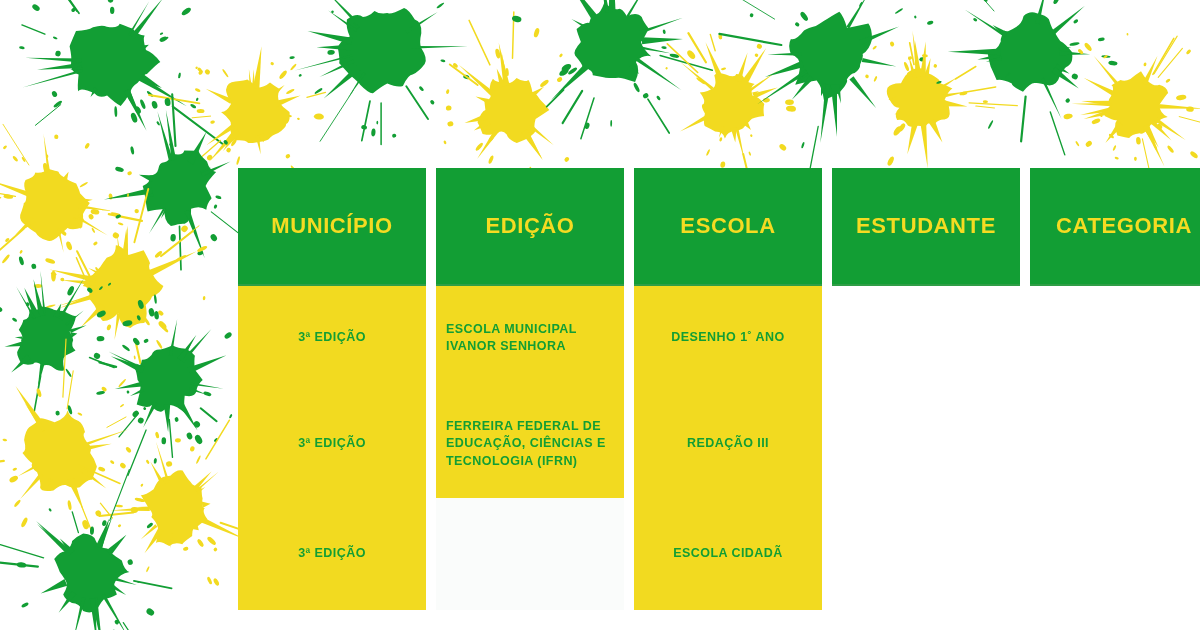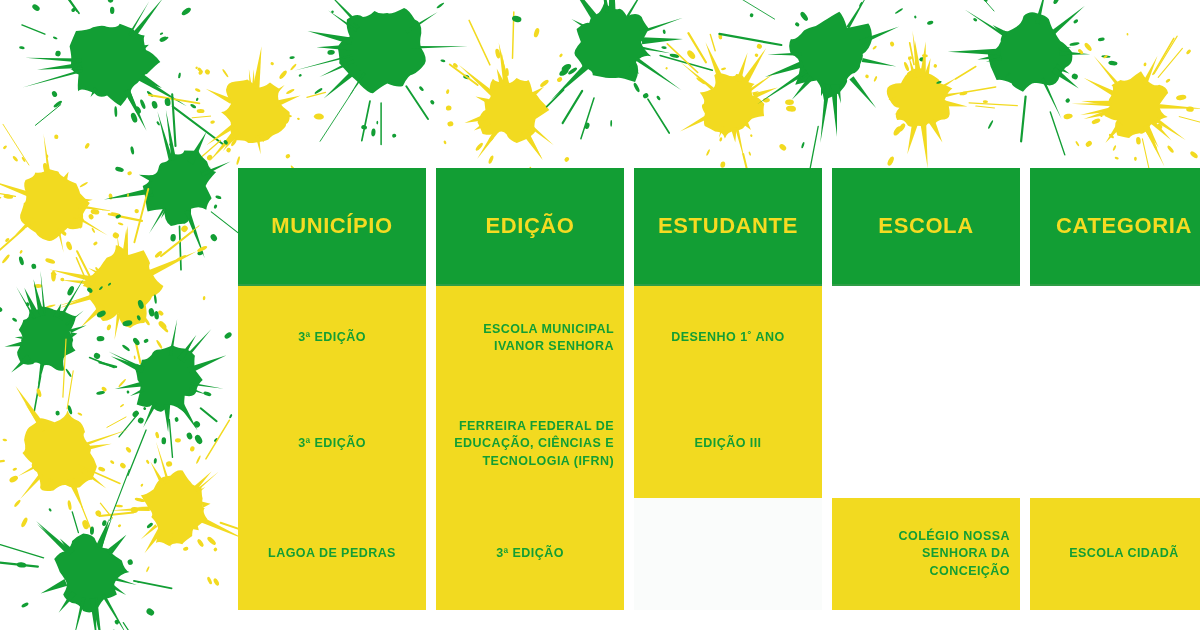--- a/index.html
+++ b/index.html
@@ -23,21 +23,21 @@
   }
   .table-grid{
     display:grid;
     grid-template-columns:188px 188px 188px 188px 188px;
     column-gap:10px;
     row-gap:10px;
   }
   .cell{
     box-sizing:border-box;
     display:flex;align-items:center;justify-content:center;
-    text-align:right;
+    text-align:left;
     padding:4px 10px;
   }
   .header-row .cell{
     height:118px;
     background:#129e34;
     border-bottom:2px solid #2f9e46;
     color:#f5db22;
     font-size:22px;
     font-weight:bold;
     letter-spacing:.6px;
@@ -781,26 +781,26 @@
 
   <div id="table-wrap">
     <div class="table-grid header-row">
       <div class="cell">
         <span class="cell-text">MUNICÍPIO</span>
       </div>
       <div class="cell">
         <span class="cell-text">EDIÇÃO</span>
       </div>
       <div class="cell">
+        <span class="cell-text">ESCOLA</span>
+      </div>
+      <div class="cell">
         <span class="cell-text">ESTUDANTE</span>
       </div>
       <div class="cell">
-        <span class="cell-text">ESCOLA</span>
-      </div>
-      <div class="cell">
         <span class="cell-text">CATEGORIA</span>
       </div>
     </div>
 
     <div class="table-grid body-row row-h-1">
       <div class="cell">
         <span class="cell-text">3ª EDIÇÃO</span>
       </div>
       <div class="cell">
         <span class="cell-text">ESCOLA MUNICIPAL IVANOR SENHORA</span>
@@ -811,36 +811,30 @@
     </div>
 
     <div class="table-grid body-row row-h-2">
       <div class="cell">
         <span class="cell-text">3ª EDIÇÃO</span>
       </div>
       <div class="cell">
         <span class="cell-text">FERREIRA FEDERAL DE EDUCAÇÃO, CIÊNCIAS E TECNOLOGIA (IFRN)</span>
       </div>
       <div class="cell">
-        <span class="cell-text">EDIÇÃO III</span>
+        <span class="cell-text">REDAÇÃO III</span>
       </div>
     </div>
 
     <div class="table-grid body-row row-h-3">
-      <div class="cell">
-        <span class="cell-text">LAGOA DE PEDRAS</span>
-      </div>
       <div class="cell">
         <span class="cell-text">3ª EDIÇÃO</span>
       </div>
       <div class="cell empty">
         <span class="cell-text"></span>
       </div>
       <div class="cell">
-        <span class="cell-text">COLÉGIO NOSSA SENHORA DA CONCEIÇÃO</span>
-      </div>
-      <div class="cell">
         <span class="cell-text">ESCOLA CIDADÃ</span>
       </div>
     </div>
   </div>
 
 </div>
 
 </body></html>

